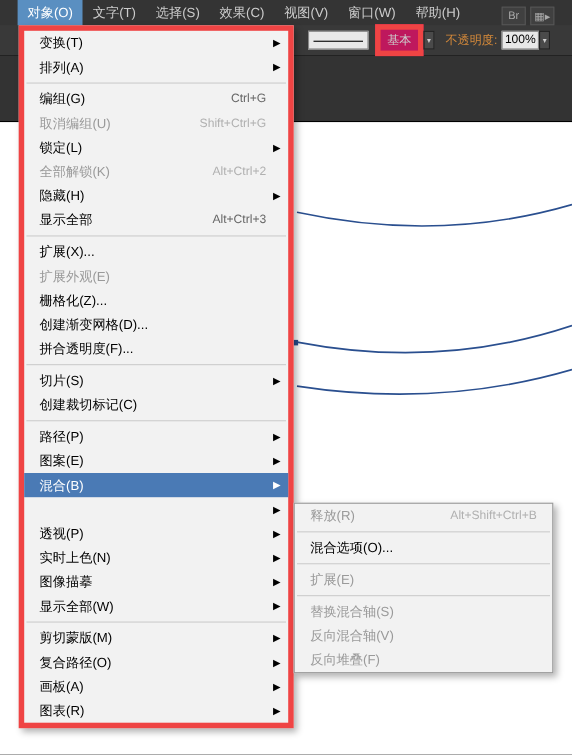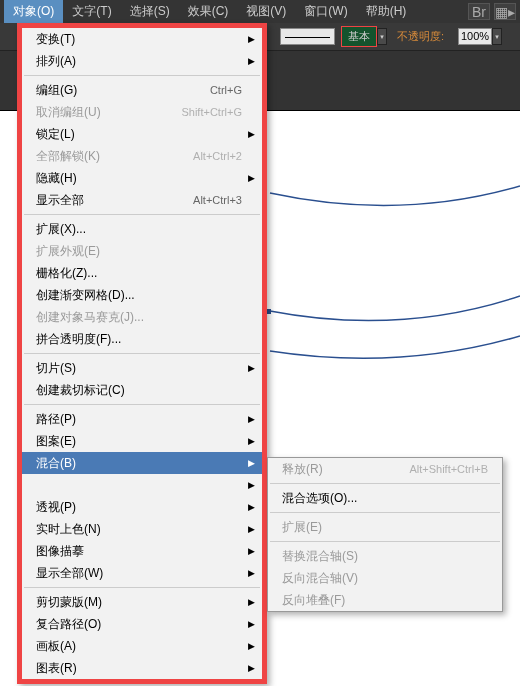--- a/index.html
+++ b/index.html
@@ -1,27 +1,27 @@
 <!DOCTYPE html>
 <html><head>
 <meta charset="utf-8">
 <style>
 *{margin:0;padding:0;box-sizing:border-box;font-family:"Microsoft YaHei",sans-serif}
 body{width:520px;height:686px;background:#3a3a3a;overflow:hidden;position:relative}
-.menubar{height:23px;background:#343434;display:flex;align-items:center;padding:0 4px;font-size:12px;color:#ccc}
+.menubar{height:23px;background:#343434;display:flex;align-items:flex-end;padding:0 16px;font-size:12px;color:#ccc}
 .menubar .m{padding:3px 9px;cursor:pointer}
 .menubar .m.act{background:#5a8fc1;color:#fff}
 .menubar .sp{flex:1}
-.menubar .ic{width:22px;height:17px;border:1px solid #555;margin-left:4px;display:flex;align-items:center;justify-content:center;font-size:14px;color:#aaa;background:#404040}
+.menubar .ic{width:22px;height:17px;border:1px solid #555;margin-left:4px;display:flex;align-items:center;justify-content:center;font-size:10px;color:#aaa;background:#404040}
 .toolbar{height:28px;background:#393939;border-bottom:1px solid #222;display:flex;align-items:center;padding-left:280px;font-size:11px;color:#ccc}
 .stroke{width:55px;height:17px;background:#e8e8e8;border:1px solid #888;margin-right:6px;position:relative}
 .stroke::after{content:"";position:absolute;left:4px;right:4px;top:50%;height:1px;background:#000}
-.tl{padding:2px 6px;background:#14532d;border:1px solid #ef4444}
+.tl{padding:2px 6px;background:#be185d;border:5px solid #ef4444}
 .dd{width:10px;height:17px;border:1px solid #222;background:#4a4a4a;margin-right:10px;display:flex;align-items:center;justify-content:center;font-size:7px}
-.ol{color:#d68a3a;margin-right:14px}
+.ol{color:#d68a3a;margin-right:4px}
 .pct{width:34px;height:17px;background:#e8e8e8;color:#000;text-align:center;border:1px solid #888;font-size:11px;line-height:15px}
 .dark{height:60px;background:#333;border-bottom:1px solid #000}
 .canvas{position:absolute;left:0;top:111px;right:0;bottom:0;background:#fff}
 .canvas svg{width:100%;height:100%}
 .menu{position:absolute;left:17px;top:23px;width:250px;background:#f2f2f2;border:5px solid #ef4444;box-shadow:3px 3px 6px rgba(0,0,0,.3);font-size:12px;color:#000}
 .menu .it{display:flex;align-items:center;height:22px;padding:0 20px 0 14px;position:relative}
 .menu .it.hl{background:#4a7ab5;color:#fff}
 .menu .it.dis{color:#9a9a9a}
 .menu .it .lb{flex:1}
 .menu .it .sc{font-size:11px;color:#666}
@@ -114,23 +114,20 @@
     </div>
     <div class="it dis">
       <span class="lb">扩展外观(E)</span>
     </div>
     <div class="it">
       <span class="lb">栅格化(Z)...</span>
     </div>
     <div class="it">
       <span class="lb">创建渐变网格(D)...</span>
     </div>
-    <div class="it dis">
-      <span class="lb">创建对象马赛克(J)...</span>
-    </div>
     <div class="it">
       <span class="lb">拼合透明度(F)...</span>
     </div>
     <div class="sep"></div>
     <div class="it">
       <span class="lb">切片(S)</span>
       <span class="ar">▶</span>
     </div>
     <div class="it">
       <span class="lb">创建裁切标记(C)</span>

